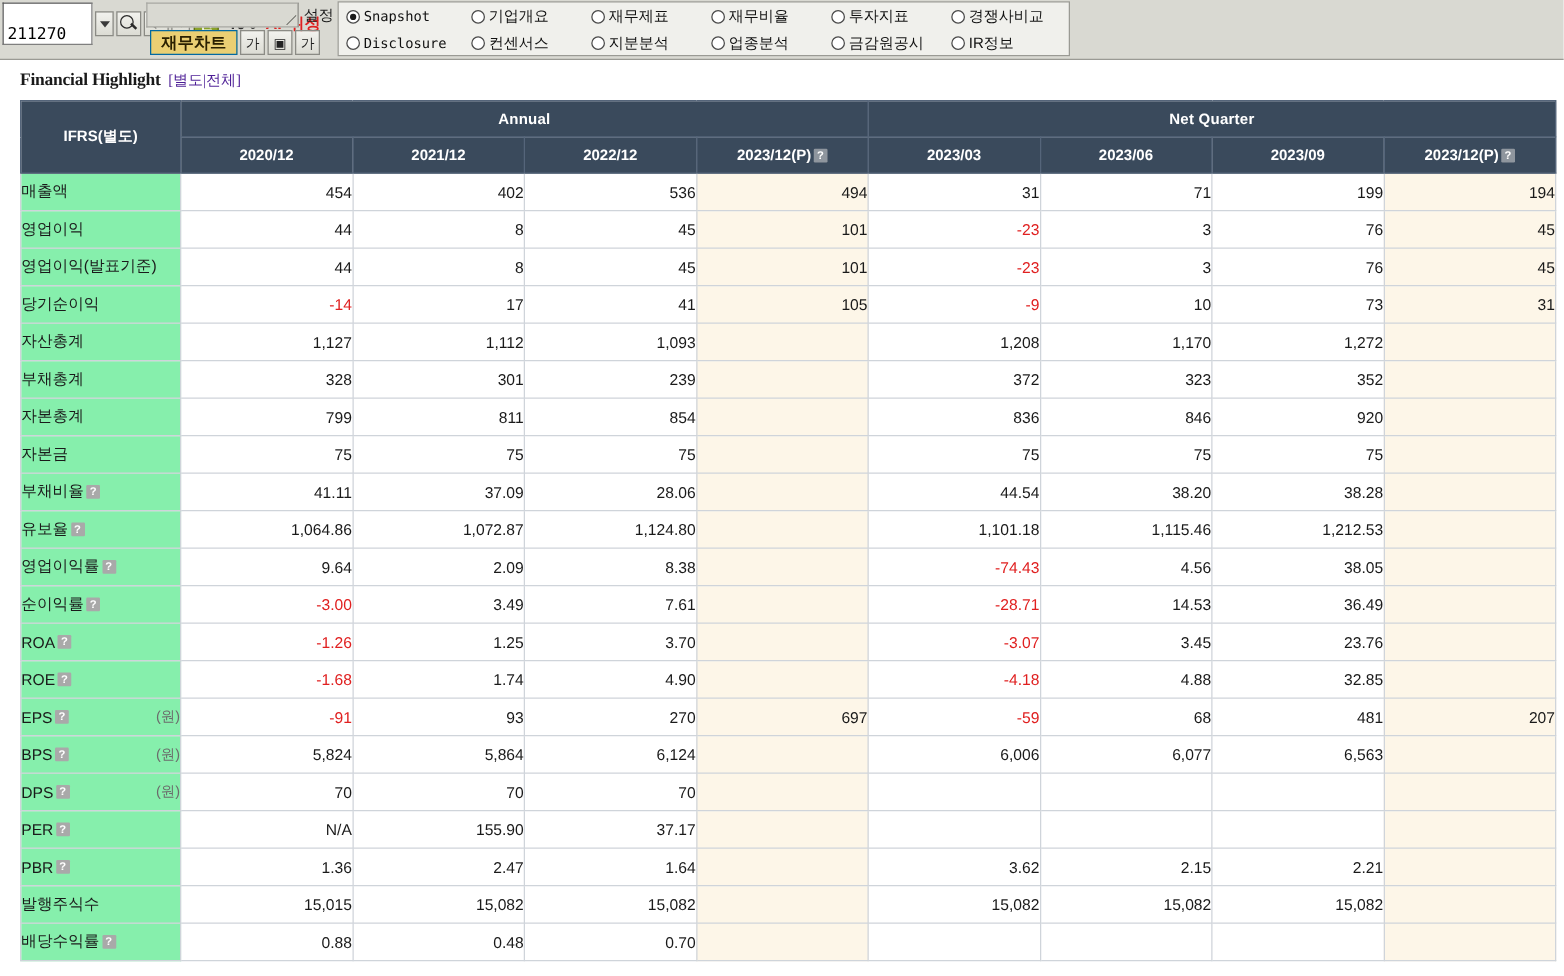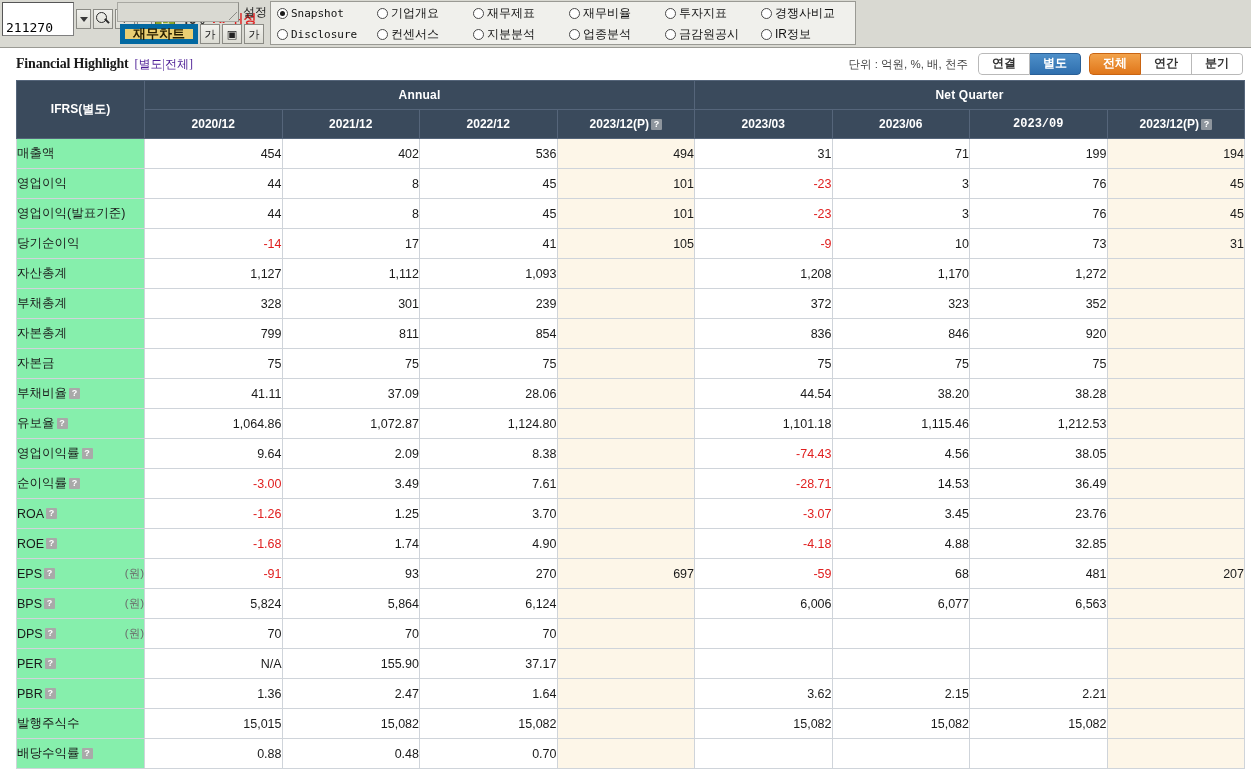--- a/index.html
+++ b/index.html
@@ -95,21 +95,21 @@
     background: linear-gradient(135deg, transparent 45%, #8d8d87 45%, #8d8d87 55%, transparent 55%);
   }
   .settings-label {
     position: absolute; left: 243px; top: 4px;
     font-size: 12px; color: #1a1a1a;
   }
 
   .fin-chart-btn {
     height: 20px; padding: 0 8px;
     background: #eacf73;
-    border: 5px solid #0369a1;
+    border: 1px solid #0369a1;
     display: flex; align-items: center; justify-content: center;
     font-size: 13px; font-weight: bold; color: #2a2000;
     cursor: pointer;
   }
 
   
   #radio-box {
     position: absolute; left: 270px; top: 1px;
     width: 586px; height: 44px;
     background: #f0f0ec;
@@ -347,32 +347,20 @@
       </div>
   </div>
 </div>
 
 <div id="page">
 
   <div id="title-bar">
     <div id="title-left">
       <span id="fh-title">Financial Highlight</span>
       <span id="fh-sub">[별도|전체]</span>
-    </div>
-    <div id="title-right">
-      <span id="unit-text">단위 : 억원, %, 배, 천주</span>
-      <div class="btn-group" id="scope-group">
-          <div class="pill">연결</div>
-          <div class="pill active-blue">별도</div>
-        </div>
-      <div class="btn-group" id="period-group">
-          <div class="pill active-orange">전체</div>
-          <div class="pill">연간</div>
-          <div class="pill">분기</div>
-        </div>
     </div>
   </div>
 
   <div id="tbl-wrap">
     <table class="fh">
       <thead>
         <tr id="grp-row">
             <th class="corner" rowspan="2" style="width: 128px;">IFRS(별도)</th>
             <th class="grp" colspan="4">Annual</th>
             <th class="grp" colspan="4">Net Quarter</th>
@@ -390,21 +378,21 @@
             <th class="sub" style="width: 137px;"><span class="hdr-q">
                 <span>2023/12(P)</span>
                 <span class="qmark dark">?</span>
               </span></th>
             <th class="sub" style="width: 137px;"><span class="hdr-q">
                 <span>2023/03</span>
               </span></th>
             <th class="sub" style="width: 137px;"><span class="hdr-q">
                 <span>2023/06</span>
               </span></th>
-            <th class="sub" style="width: 137px; font-family: Liberation Mono, monospace;"><span class="hdr-q">
+            <th class="sub" style="width: 137px;"><span class="hdr-q">
                 <span>2023/09</span>
               </span></th>
             <th class="sub" style="width: 137px;"><span class="hdr-q">
                 <span>2023/12(P)</span>
                 <span class="qmark dark">?</span>
               </span></th>
           </tr>
       </thead>
       <tbody id="tbody">
           <tr>

